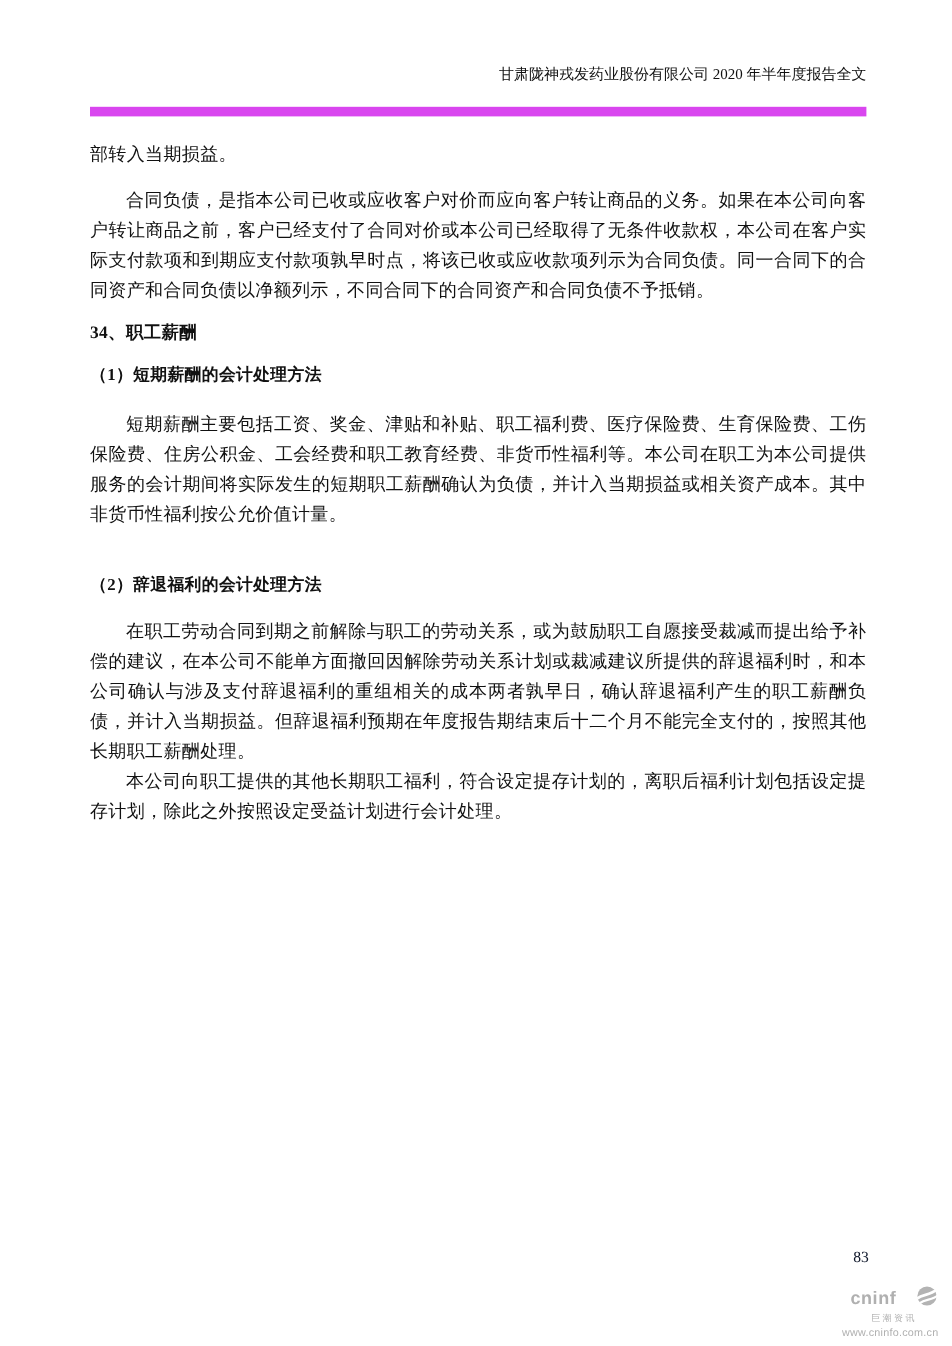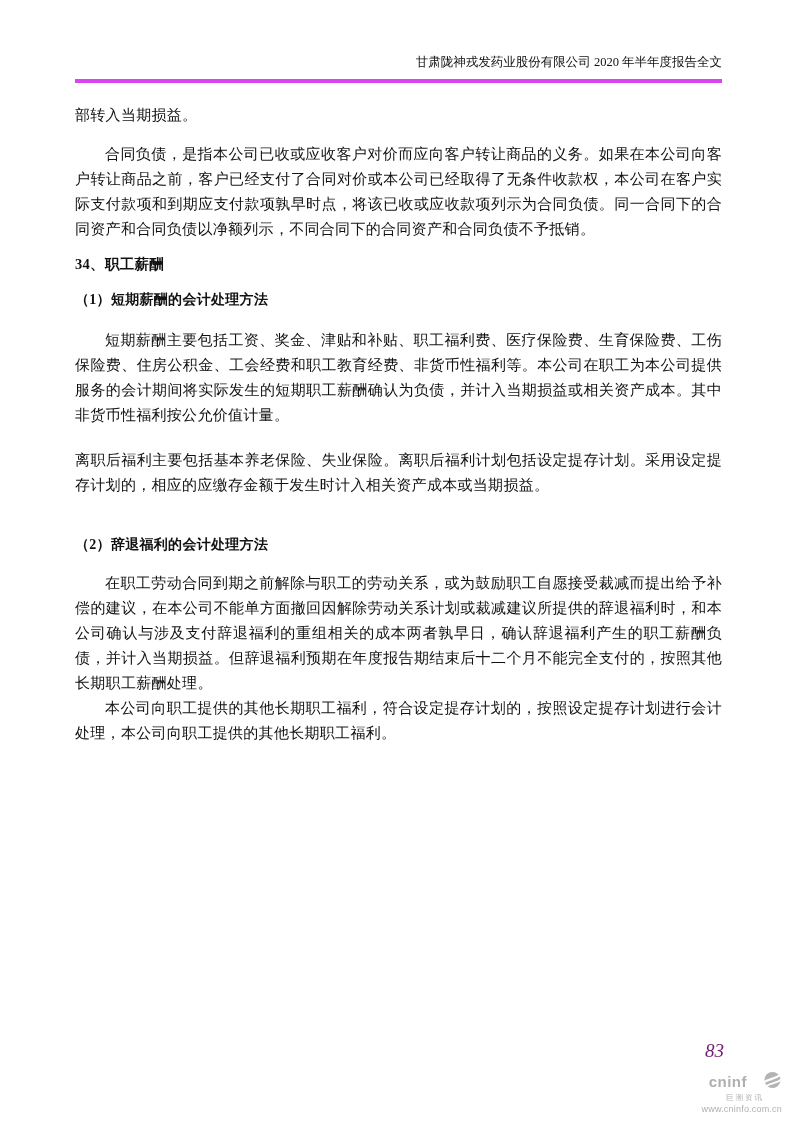--- a/index.html
+++ b/index.html
@@ -17,22 +17,22 @@
     left: 75px;
     top: 0;
     width: 647px;
   }
   .page-header {
     margin-top: 54px;
     text-align: right;
     font-size: 12.5px;
     line-height: 16px;
     color: #111111;
-    border-bottom: 4px solid #d946ef;
-    padding-bottom: 9px;
+    border-bottom: 8px solid #d946ef;
+    padding-bottom: 19px;
   }
   .body-text {
     font-size: 15px;
     line-height: 25px;
     text-align: justify;
     letter-spacing: 0.3px;
   }
   .indent { text-indent: 2em; }
   .sec-heading {
     font-size: 14.5px;
@@ -56,23 +56,22 @@
   .p-sub2       { margin-top: 20px; }
   .h-sub3       { margin-top: 37px; }
   .p-sub3       { margin-top: 16px; }
   .h-sub4       { margin-top: 6px; }
   .p-sub4a      { margin-top: 13px; }
   .p-sub4b      { margin-top: 0; }
   .page-number {
     position: absolute;
     top: 1040px;
     right: 69px;
-    font-size: 19px;
-    color: #701a75;
-    font-style: italic;
+    font-size: 13px;
+    color: #0f172a;
   }
   .cninfo-logo {
     position: absolute;
     top: 1071px;
     right: 11px;
     width: 90px;
     text-align: right;
     color: #b3b3b3;
     font-family: "Liberation Sans", "DejaVu Sans", sans-serif;
     line-height: 1;
@@ -117,29 +116,28 @@
 
   <div class="body-text indent p-33">合同负债，是指本公司已收或应收客户对价而应向客户转让商品的义务。如果在本公司向客户转让商品之前，客户已经支付了合同对价或本公司已经取得了无条件收款权，本公司在客户实际支付款项和到期应支付款项孰早时点，将该已收或应收款项列示为合同负债。同一合同下的合同资产和合同负债以净额列示，不同合同下的合同资产和合同负债不予抵销。</div>
 
   <div class="sec-heading h-34">34、职工薪酬</div>
 
   <div class="sub-heading h-sub1">（1）短期薪酬的会计处理方法</div>
 
   <div class="body-text indent p-sub1">短期薪酬主要包括工资、奖金、津贴和补贴、职工福利费、医疗保险费、生育保险费、工伤保险费、住房公积金、工会经费和职工教育经费、非货币性福利等。本公司在职工为本公司提供服务的会计期间将实际发生的短期职工薪酬确认为负债，并计入当期损益或相关资产成本。其中非货币性福利按公允价值计量。</div>
 
 
-  <div class="body-text p-sub2">离职后福利主要包括基本养老保险、失业保险。离职后福利计划包括设定提存计划。采用设定提存计划的，相应的应缴存金额于发生时计入相关资产成本或当期损益。</div>
 
   <div class="sub-heading h-sub3">（2）辞退福利的会计处理方法</div>
 
   <div class="body-text indent p-sub3">在职工劳动合同到期之前解除与职工的劳动关系，或为鼓励职工自愿接受裁减而提出给予补偿的建议，在本公司不能单方面撤回因解除劳动关系计划或裁减建议所提供的辞退福利时，和本公司确认与涉及支付辞退福利的重组相关的成本两者孰早日，确认辞退福利产生的职工薪酬负债，并计入当期损益。但辞退福利预期在年度报告期结束后十二个月不能完全支付的，按照其他长期职工薪酬处理。</div>
 
 
 
-  <div class="body-text indent p-sub4b">本公司向职工提供的其他长期职工福利，符合设定提存计划的，按照设定提存计划进行会计处理，本公司向职工提供的其他长期职工福利。</div>
+  <div class="body-text indent p-sub4b">本公司向职工提供的其他长期职工福利，符合设定提存计划的，离职后福利计划包括设定提存计划，除此之外按照设定受益计划进行会计处理。</div>
 
 </div>
 
 <div class="page-number">83</div>
 
 <div class="cninfo-logo">
   <div class="logo-row">
     <span class="logo-brand">cninf</span>
     <span class="logo-swirl">
       <svg width="19" height="18" viewBox="0 0 19 18">

